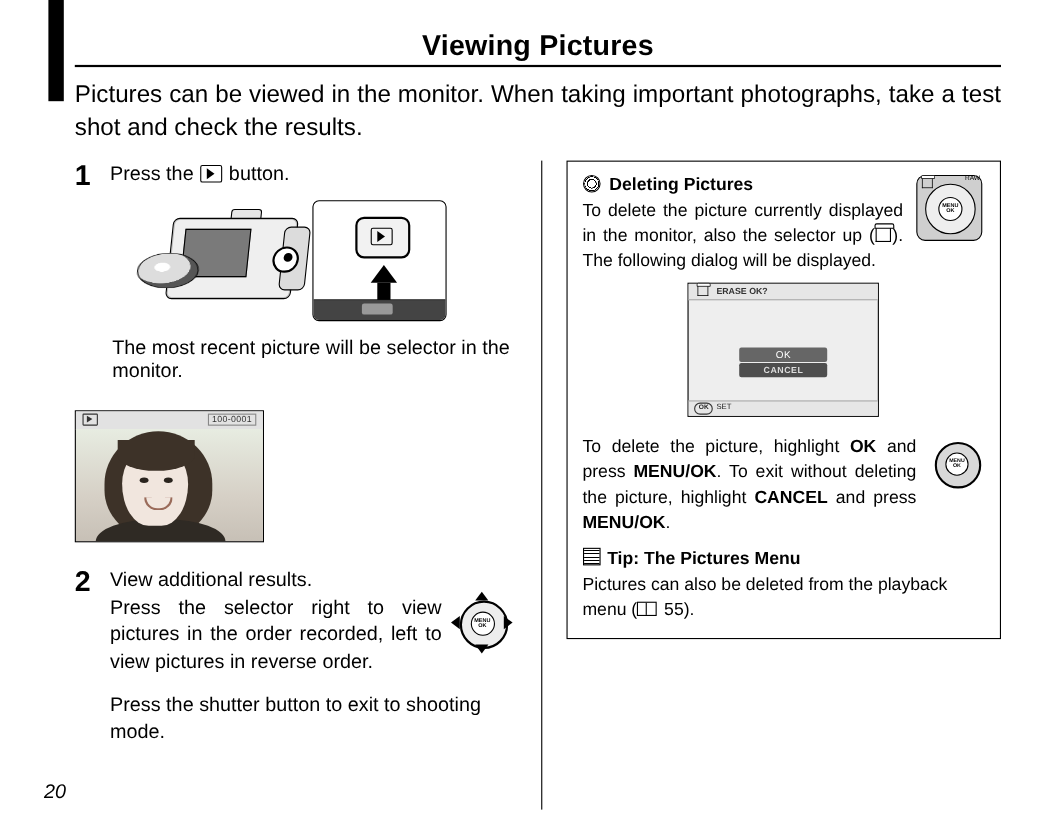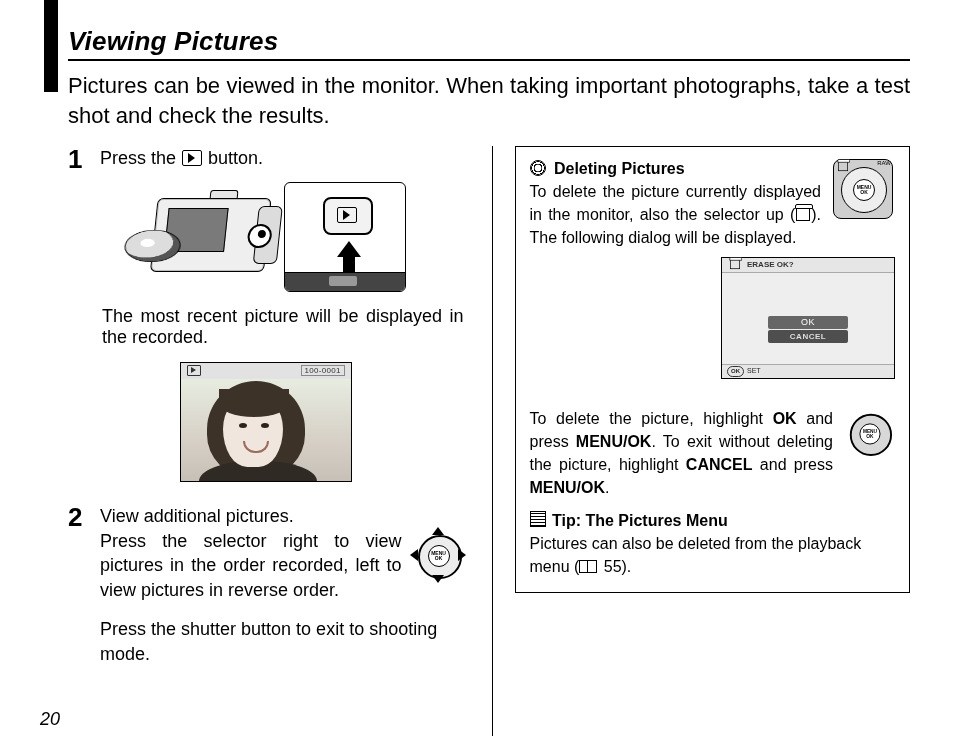--- a/index.html
+++ b/index.html
@@ -24,24 +24,24 @@
     left:44px;top:0;
   }
   .hdr{
     border-bottom:2px solid #000;
     margin-left:24px;
     padding-bottom:2px;
   }
   .hdr h1{
     font-family:"Segoe UI Semibold","Arial Black",sans-serif;
     font-weight:800;
-    font-style:italic;
     font-size:26px;
     margin:0;
     letter-spacing:.2px;
+    text-align:center;
   }
   .intro{
     margin:10px 0 14px 24px;
     text-align:justify;
     line-height:1.38;
     font-size:22px;
   }
   .cols{
     display:flex;
     gap:0;
@@ -136,21 +136,21 @@
   .zoom-bottom{
     position:absolute;left:0;right:0;bottom:0;height:18px;background:#444;
     border-top:1px solid #000;border-radius:0 0 5px 5px;
   }
   .zoom-bottom::after{
     content:"";position:absolute;left:44px;top:3px;width:28px;height:10px;
     background:#999;border-radius:2px;
   }
 
   
-  .lcd-sample{display:flex;justify-content:center;margin:14px 0 22px}
+  .lcd-sample{display:flex;margin:25px 0 22px}
   .lcd{
     width:170px;height:118px;background:#efefef;border:1px solid #000;position:relative;
   }
   .lcd-bar{
     position:absolute;left:0;right:0;top:0;height:16px;background:#e2e2e2;
     border-bottom:1px solid #aaa;
     display:flex;align-items:center;justify-content:space-between;
     font-size:8px;padding:0 6px;color:#333;font-family:Arial,sans-serif;
   }
   .lcd-bar .mini-play{
@@ -245,21 +245,21 @@
   }
   .dpad2-ring{position:absolute;left:10px;top:10px;width:44px;height:44px;border:1.5px solid #000;border-radius:50%;background:#eee}
   .dpad2-center{
     position:absolute;left:22px;top:22px;width:20px;height:20px;border-radius:50%;background:#fff;border:1px solid #000;
     font-size:5px;font-weight:700;display:flex;align-items:center;justify-content:center;text-align:center;line-height:1;font-family:Arial,sans-serif;
   }
   .dpad2 .lbl{position:absolute;font-size:6px;font-family:Arial,sans-serif}
   .dpad2 .lt{top:2px;right:4px}
   .dpad2 .trash-sm{position:absolute;top:3px;left:4px;transform:scale(.7)}
 
-  .erase-dlg-wrap{display:flex;justify-content:flex-end;margin:8px 0 28px}
+  .erase-dlg-wrap{display:flex;justify-content:center;margin:8px 0 16px}
   .erase-dlg{
     width:172px;height:120px;background:#eee;border:1px solid #000;position:relative;
     font-family:Arial,sans-serif;
   }
   .erase-top{
     position:absolute;left:0;right:0;top:0;height:14px;background:#e6e6e6;border-bottom:1px solid #aaa;
     font-size:8px;color:#333;display:flex;align-items:center;padding-left:5px;gap:4px;font-weight:700;
   }
   .erase-ok{
     position:absolute;left:46px;top:58px;width:80px;height:13px;background:#666;color:#fff;
@@ -321,21 +321,21 @@
               <span class="zoom-play"></span>
             </div>
           <div class="zoom-arrow">
               <div class="head"></div>
               <div class="stem"></div>
             </div>
           <div class="zoom-bottom"></div>
         </div>
       </div>
 
-      <p class="txt-justify" style="margin:0 0 0 34px">The most recent picture will be displayed in the recorded.</p>
+      <p class="txt-justify" style="margin:0 0 0 34px">The most recent picture will be selector in the monitor.</p>
 
       <div class="lcd-sample">
         <div class="lcd">
           <div class="lcd-bar">
             <span class="mini-play"></span>
             <span class="frame">100-0001</span>
           </div>
           <div class="lcd-photo">
             <div class="bg"></div>
             <div class="hair"></div>
@@ -345,21 +345,21 @@
             <div class="eye l"></div>
               <div class="eye r"></div>
             <div class="smile"></div>
           </div>
         </div>
       </div>
 
       <div class="step">
         <div class="step-num">2</div>
         <div class="step-body">
-          <div>View additional pictures.</div>
+          <div>View additional results.</div>
           <div class="step-row">
             <div class="txt">Press the selector right to view pictures in the order recorded, left to view pictures in reverse order.</div>
             <div class="dpad">
               <div class="dpad-ring"></div>
               <div class="dpad-center">MENU
 OK</div>
               <div class="tri tt"></div>
                 <div class="tri tb"></div>
               <div class="tri tl"></div>
                 <div class="tri tr"></div>

